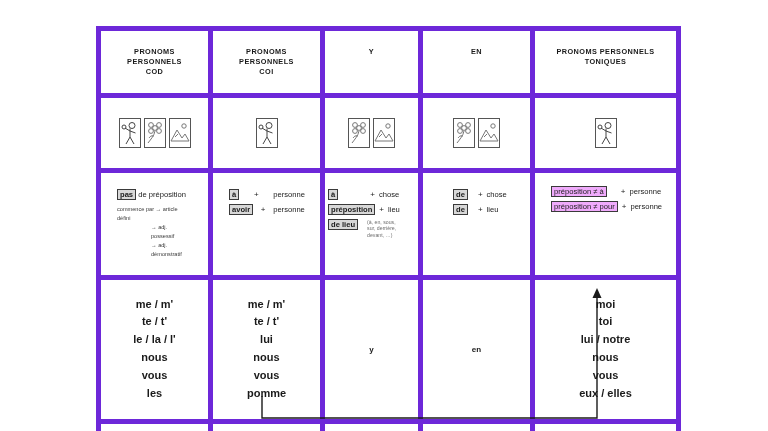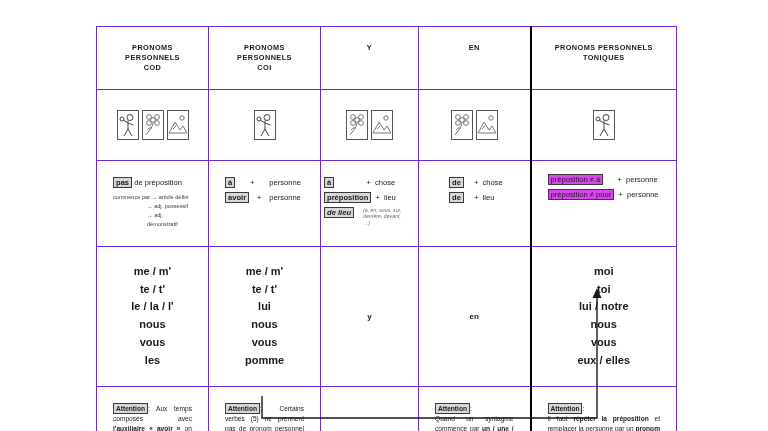--- a/index.html
+++ b/index.html
@@ -13,21 +13,21 @@
   #sheet{position:absolute;left:0;top:0;width:768px;height:431px;}
 
   table.grid{
     position:absolute;
     left:96px;top:26px;
     width:580px;
     border-collapse:collapse;
     table-layout:fixed;
   }
   table.grid td{
-    border:1px solid #6d28d9;
+    border:5px solid #6d28d9;
     vertical-align:top;
     padding:16px;
     background:#fff;
   }
 
   
   .c1{width:112px;}
   .c2{width:112px;}
   .c3{width:98px;}
   .c4{width:112px;}
@@ -61,21 +61,21 @@
   }
   .ic svg{display:block;width:100%;height:100%;}
 
   
   .rule{padding:7px 6px 8px 6px;font-size:7.6px;line-height:1.5;}
   .boxw{
     border:1px solid #3a3a3a;background:#d8d8d8;
     padding:0 2px;display:inline-block;line-height:1.25;
     font-weight:bold;
   }
-  .boxw.plain{background:#d946ef;font-weight:normal;}
+  .boxw.plain{background:#f0abfc;font-weight:normal;}
   .rowline{display:flex;align-items:center;gap:4px;margin-bottom:3px;white-space:nowrap;}
   .plus{font-size:8px;}
   .tiny{font-size:5.2px;color:#6d6d6d;line-height:1.3;display:inline-block;
         vertical-align:middle;margin-left:5px;max-width:62px;}
   .sub{font-size:5.6px;color:#3a3a3a;margin-top:5px;line-height:1.6;}
   .sub .ind{display:block;padding-left:34px;}
   .lbl{min-width:46px;display:inline-block;}
 
   
   .plist{
@@ -319,21 +319,21 @@
         <div class="rowline">
           <span class="boxw">à</span>
           <span class="plus" style="margin-left:28px;">+</span>
           <span>chose</span>
         </div>
         <div class="rowline">
           <span class="boxw">préposition</span>
           <span class="plus">+</span>
           <span>lieu</span>
         </div>
-        <div class="rowline" style="align-items:flex-start;font-style:italic;">
+        <div class="rowline" style="align-items:flex-start;">
           <span class="boxw">de lieu</span>
           <span class="tiny" style="white-space:normal;">(à, en, sous, sur, derrière, devant, …)</span>
         </div>
       </td>
 
       <td class="rule">
         <div style="padding-left:14px;">
           <div class="rowline">
             <span class="boxw">de</span>
             <span class="plus" style="margin-left:6px;">+</span>

